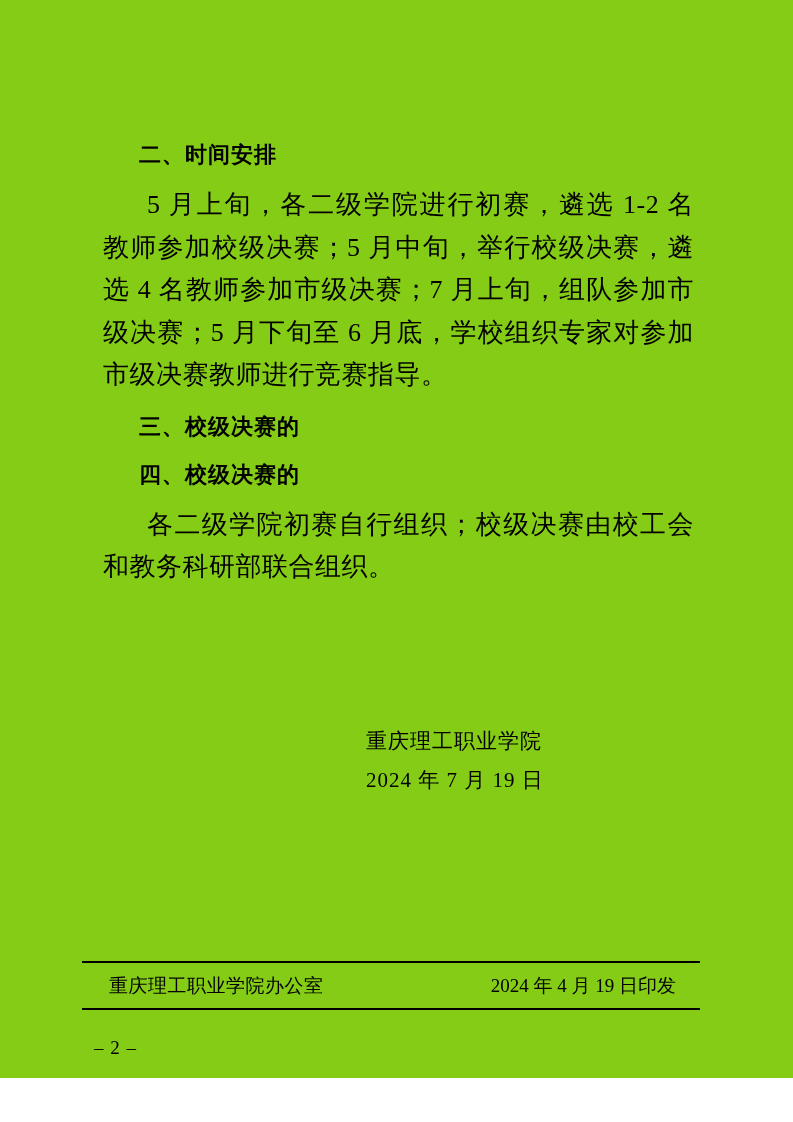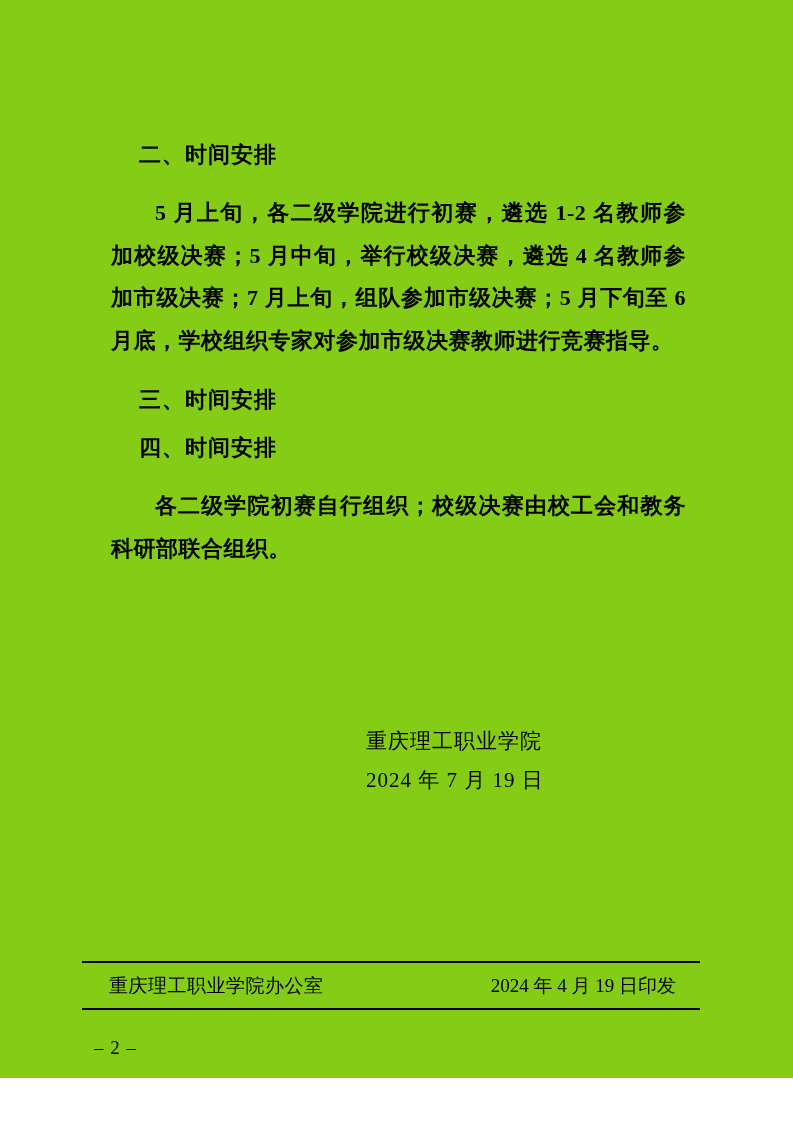--- a/index.html
+++ b/index.html
@@ -24,28 +24,27 @@
     margin: 0;
     font-family: "Liberation Sans", "DejaVu Sans", sans-serif;
     font-weight: bold;
     font-size: 22px;
     line-height: 43px;
     text-indent: 44px;
     letter-spacing: 1px;
   }
   .section-heading.spaced { margin-top: 5px; }
   .body-para {
-    margin: 16px;
-    font-size: 22px;
+    margin: 8px;
+    font-size: 26px;
     line-height: 42.5px;
     text-align: justify;
     text-justify: inter-ideograph;
     text-indent: 44px;
     letter-spacing: 0.5px;
-    font-weight: bold;
   }
   .signature-block {
     position: absolute;
     left: 366px;
     top: 722px;
     width: 300px;
     text-align: left;
     font-size: 21px;
     line-height: 39px;
     letter-spacing: 1px;
@@ -84,23 +83,23 @@
 </head>
 <body>
 
 <div class="page">
 
   <div class="content">
 
     <h2 class="section-heading">二、时间安排</h2>
     <p class="body-para">5 月上旬，各二级学院进行初赛，遴选 1-2 名教师参加校级决赛；5 月中旬，举行校级决赛，遴选 4 名教师参加市级决赛；7 月上旬，组队参加市级决赛；5 月下旬至 6 月底，学校组织专家对参加市级决赛教师进行竞赛指导。</p>
 
-    <h2 class="section-heading spaced">三、时间安排</h2>
+    <h2 class="section-heading spaced">三、校级决赛的</h2>
 
-    <h2 class="section-heading spaced">四、时间安排</h2>
+    <h2 class="section-heading spaced">四、校级决赛的</h2>
     <p class="body-para">各二级学院初赛自行组织；校级决赛由校工会和教务科研部联合组织。</p>
 
   </div>
 
   <div class="signature-block">
     <div>重庆理工职业学院</div>
     <div>2024 年 7 月 19 日</div>
   </div>
 
   <div class="footer-rule footer-rule-top"></div>

